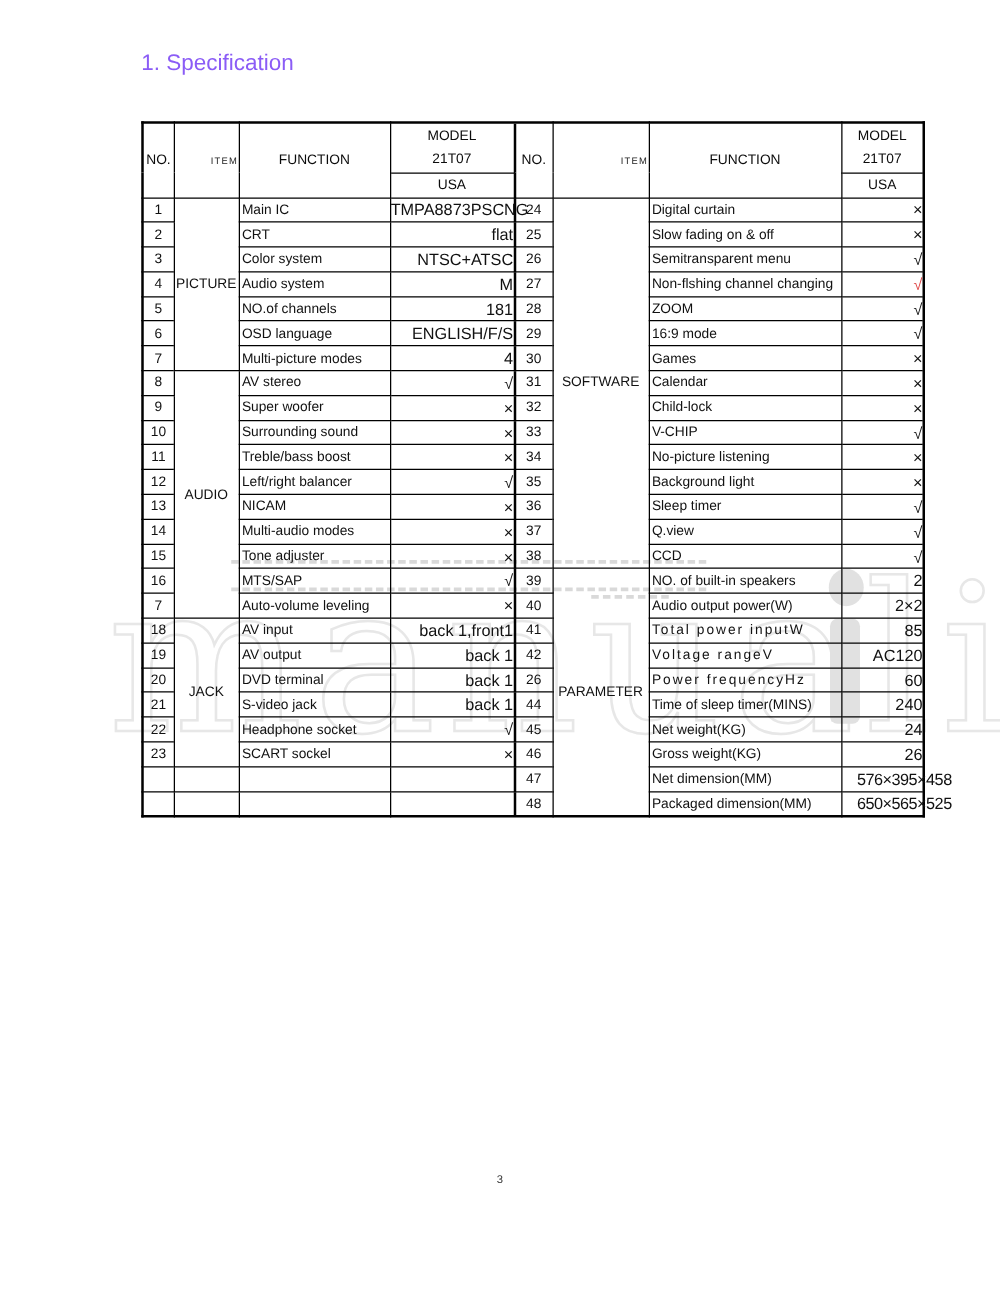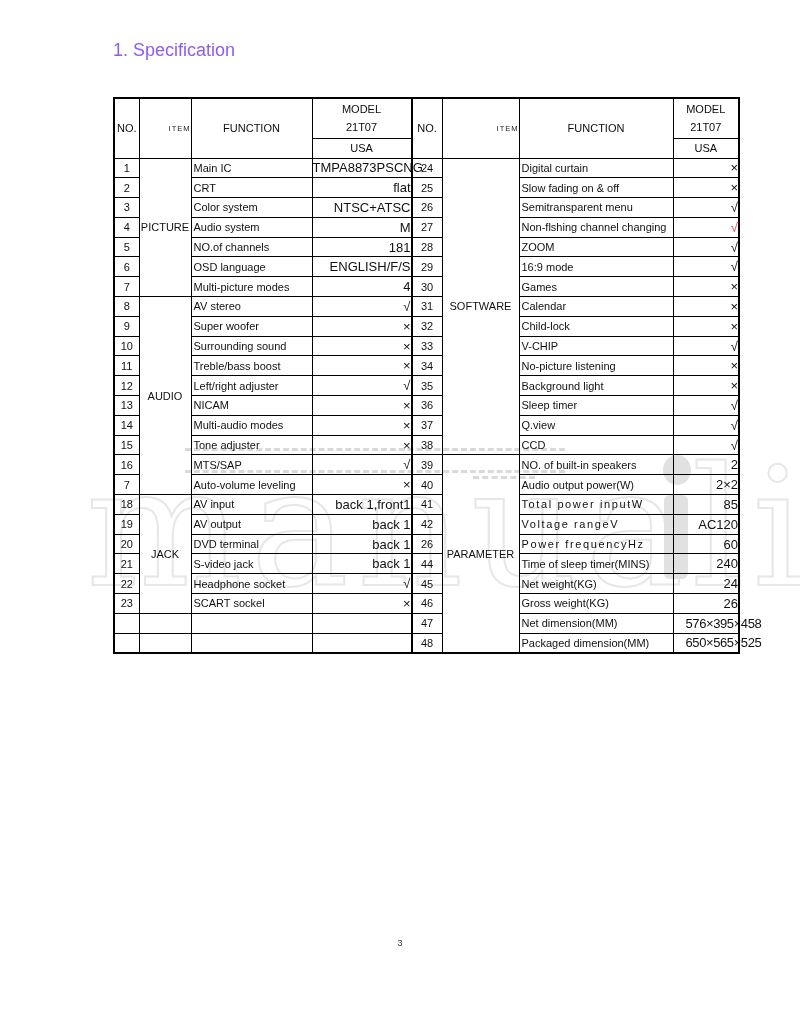--- a/index.html
+++ b/index.html
@@ -143,21 +143,21 @@
           <td class="c-fn">Surrounding sound</td>
           <td class="c-val">×</td>
         </tr>
         <tr>
           <td class="c-no">11</td>
           <td class="c-fn">Treble/bass boost</td>
           <td class="c-val">×</td>
         </tr>
         <tr>
           <td class="c-no">12</td>
-          <td class="c-fn">Left/right adjuster</td>
+          <td class="c-fn">Left/right balancer</td>
           <td class="c-val">√</td>
         </tr>
         <tr>
           <td class="c-no">13</td>
           <td class="c-fn">NICAM</td>
           <td class="c-val">×</td>
         </tr>
         <tr>
           <td class="c-no">14</td>
           <td class="c-fn">Multi-audio modes</td>

